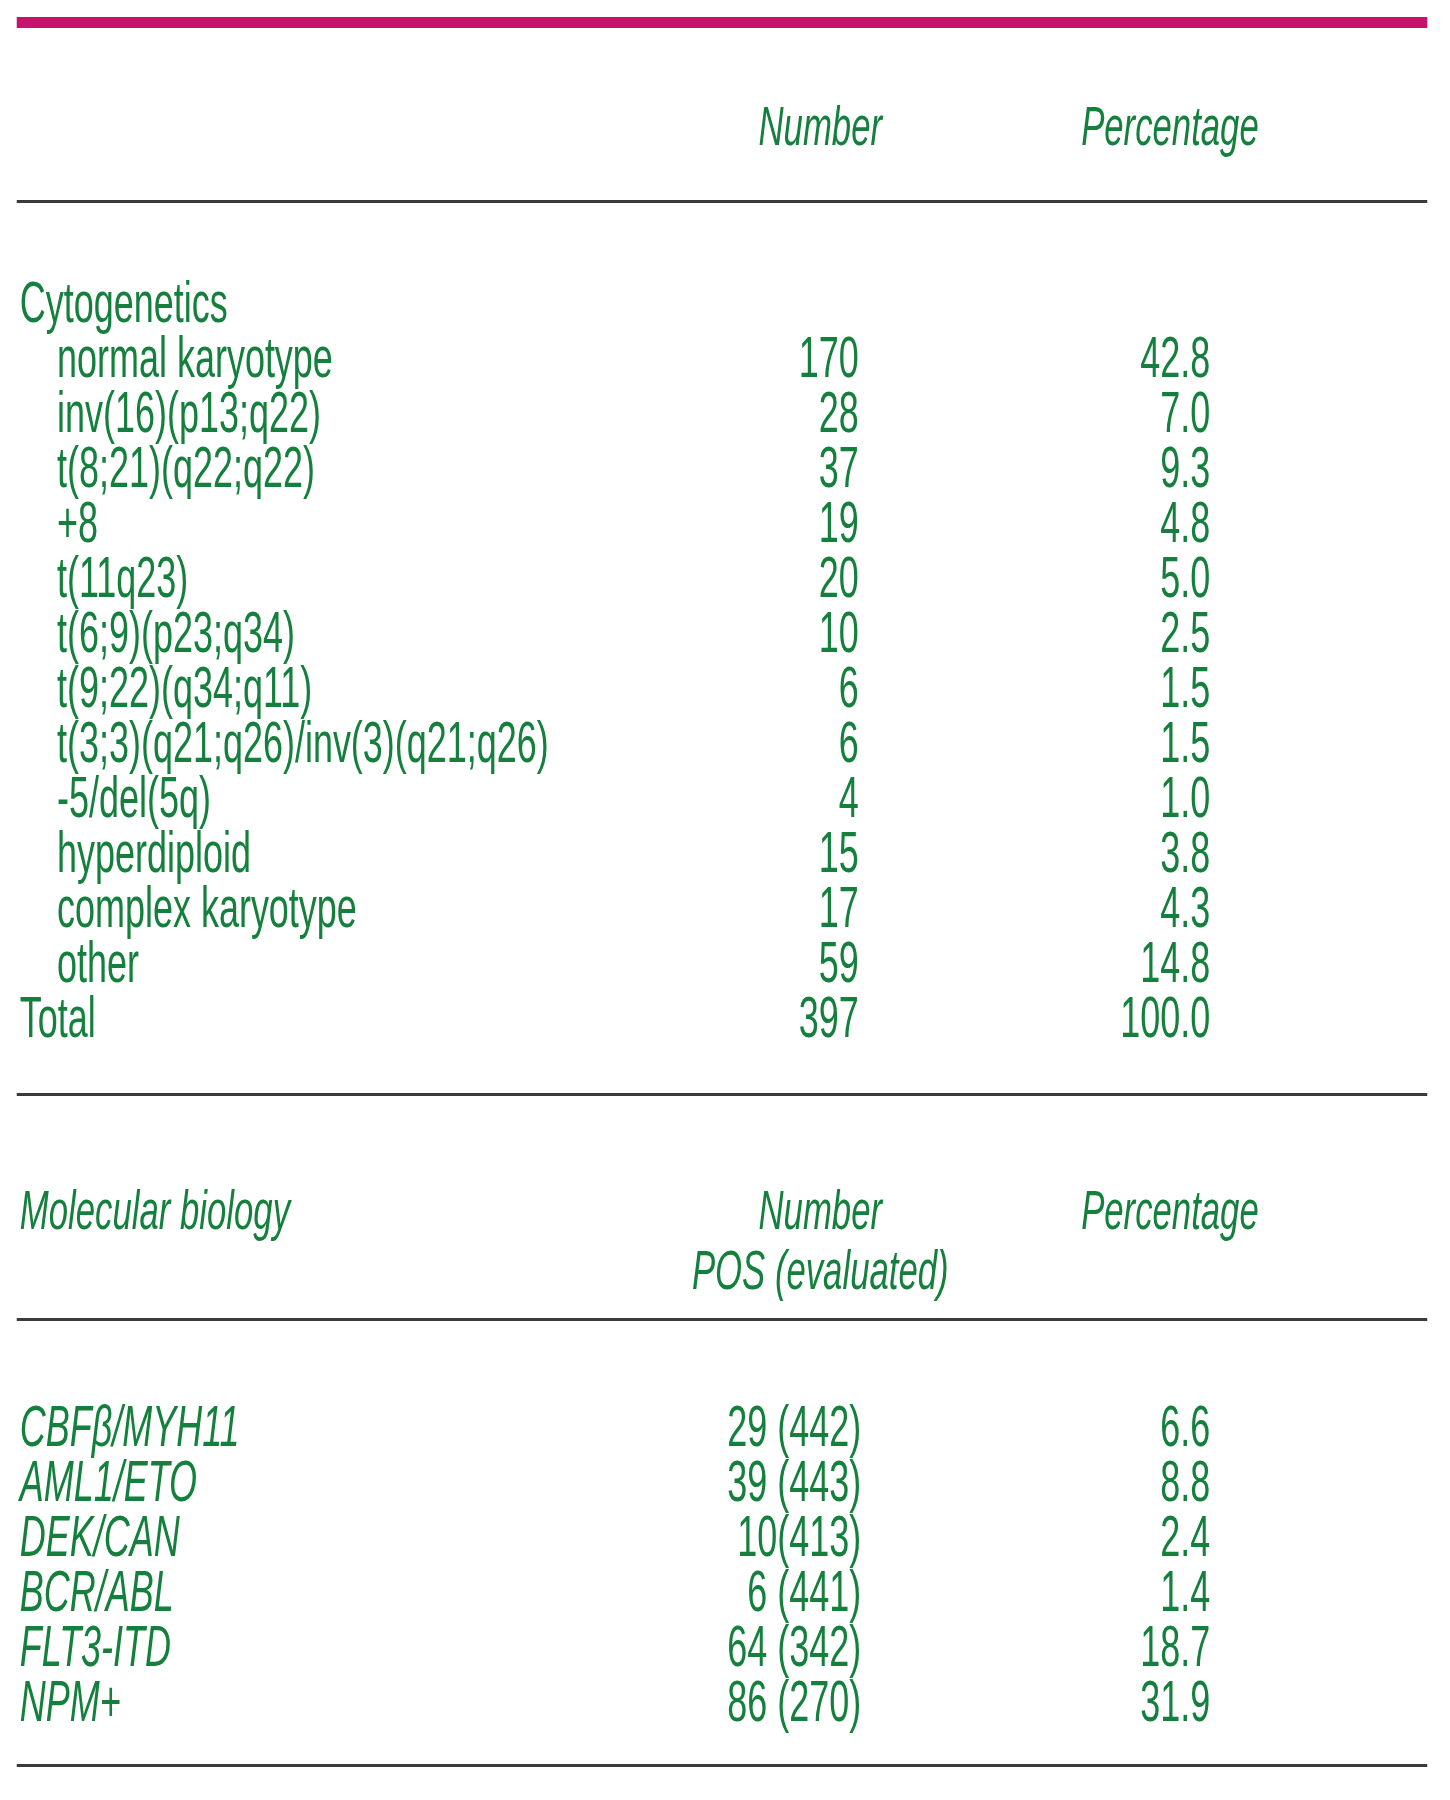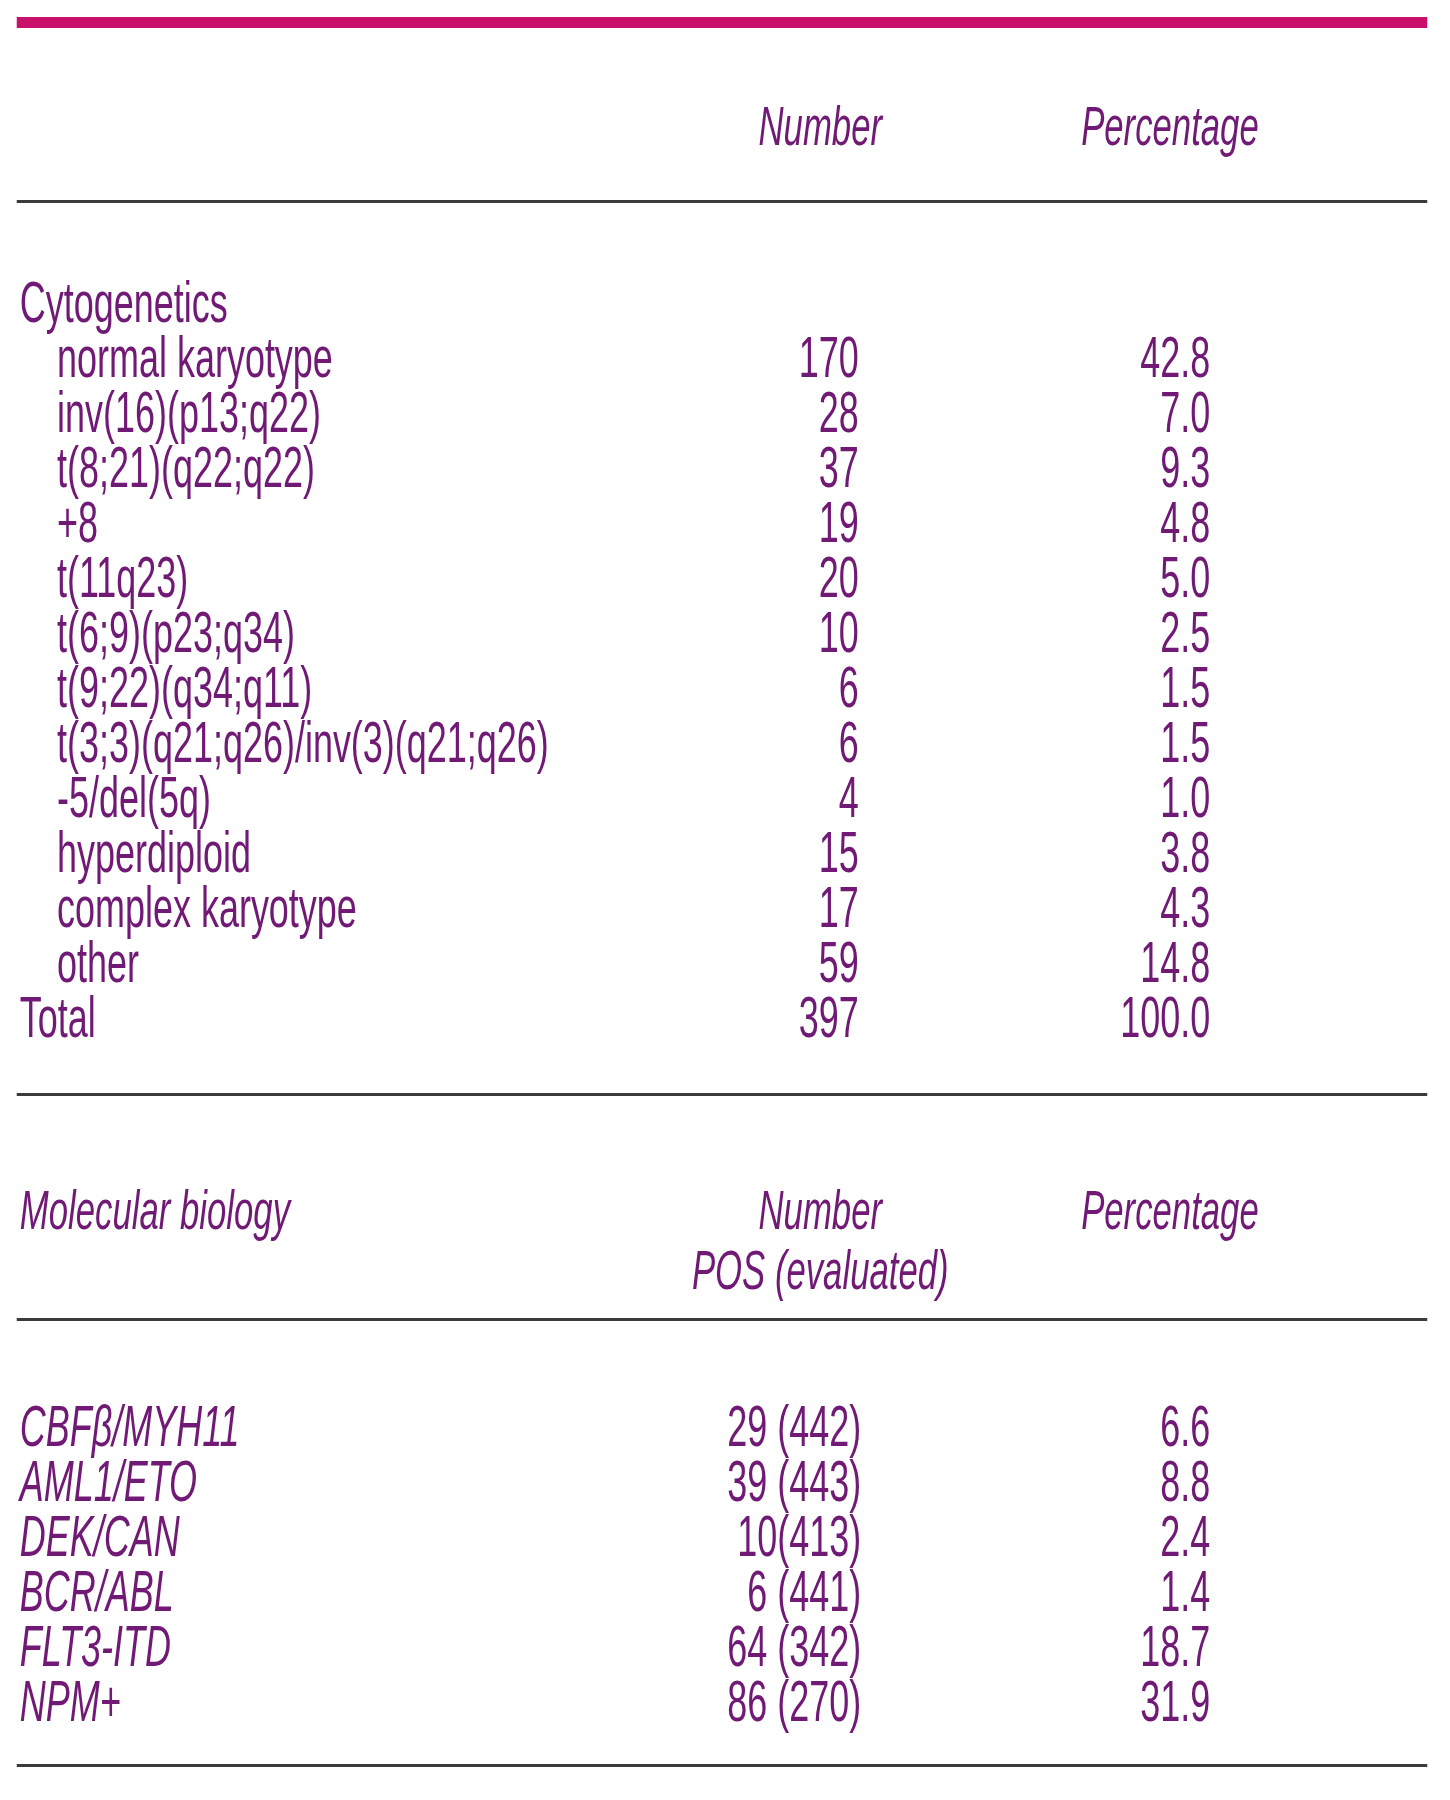--- a/index.html
+++ b/index.html
@@ -83,21 +83,21 @@
     text-align: right; white-space: nowrap;
   }
 
   .rows-2 .row { height: 55px; }
   .rows-2 .row .label { font-style: italic; }
   .rows-2 .row .num { left: 989px; }
 </style>
 </head>
 <body>
 
-<div class="page" style="color: #701a75;">
+<div class="page" style="color: #15803d;">
   <div class="scale">
 
     <div class="accent-bar" style="background: rgb(201, 17, 107);"></div>
 
     <div class="hdr center t1-hdr-number">Number</div>
     <div class="hdr center t1-hdr-percentage">Percentage</div>
 
     <div class="rule rule-1" style="background: rgb(59, 59, 59);"></div>
 
     <div class="rows rows-1" id="rows1">

